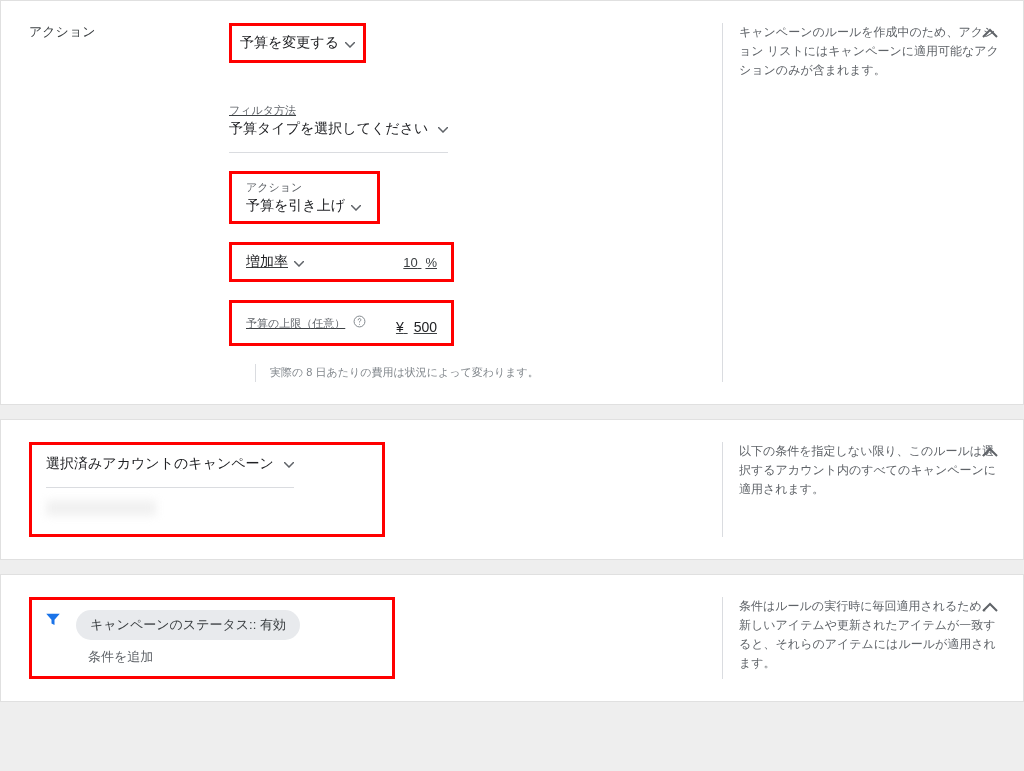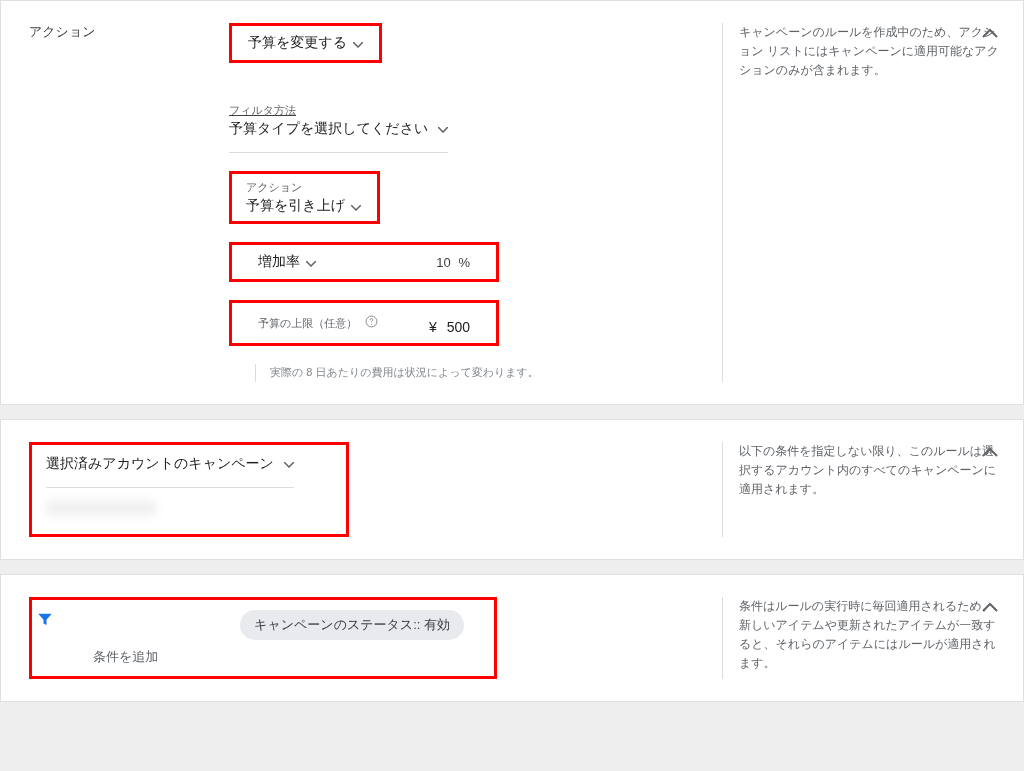--- a/index.html
+++ b/index.html
@@ -113,55 +113,56 @@
     height: 16px;
     font-size: 11px;
     display: inline-flex;
     align-items: center;
     justify-content: center;
     margin-left: 8px;
   }
   .add-cond {
     color: #5f6368;
     font-size: 13px;
-    margin-left: 25px;
+    margin-left: 12px;
   }
 
   .blurred {
     filter: blur(4px);
     color:#bdbdbd;
     background:#f1f1f1;
     width:110px;
     height:16px;
     border-radius:3px;
     margin-top:12px;
   }
 
   .percent-row, .limit-row {
-    padding: 8px 26px;
+    padding: 8px 14px;
     display: flex;
     align-items: center;
     justify-content: space-between;
-    width: 270px;
+    width: 225px;
     box-sizing: border-box;
+    text-decoration: underline;
   }
   .limit-row { flex-direction: row; align-items: stretch; }
 
 </style>
 </head>
 <body>
 
 <div class="card">
   <div class="card-inner">
     <div class="left-label">アクション</div>
 
     <div class="center-col">
 
       <div class="field-block">
-        <span class="hlbox" style="padding:8px 16px;">
+        <span class="hlbox" style="padding:8px 8px;">
           <span class="select-line">
             <span>予算を変更する</span>
             <span class="caret">
               <svg width="10" height="6" viewBox="0 0 10 6">
                   <path d="M0 0 L5 5 L10 0" fill="none" stroke="#5f6368" stroke-width="1.5"></path>
                 </svg>
             </span>
           </span>
         </span>
       </div>
@@ -238,21 +239,21 @@
           <path d="M2 10 L9 3 L16 10" fill="none" stroke="#5f6368" stroke-width="2"></path>
         </svg>
     </div>
   </div>
 </div>
 
 <div class="card">
   <div class="card-inner">
 
     <div class="center-col">
-      <div class="hlbox" style="padding:10px 28px 18px 14px; width:320px;">
+      <div class="hlbox" style="padding:10px 28px 18px 14px; width:356px;">
         <span class="select-line underline">
           <span>選択済みアカウントのキャンペーン</span>
           <span class="caret">
             <svg width="10" height="6" viewBox="0 0 10 6">
                 <path d="M0 0 L5 5 L10 0" fill="none" stroke="#5f6368" stroke-width="1.5"></path>
               </svg>
           </span>
         </span>
         <div class="blurred"></div>
       </div>
@@ -265,21 +266,21 @@
           <path d="M2 10 L9 3 L16 10" fill="none" stroke="#5f6368" stroke-width="2"></path>
         </svg>
     </div>
   </div>
 </div>
 
 <div class="card">
   <div class="card-inner">
 
     <div class="center-col">
-      <div class="hlbox" style="padding:10px 24px 10px 4px; width:468px;text-align:right;">
+      <div class="hlbox" style="padding:10px 24px 10px 12px; width:366px;">
         <div style="display:flex;align-items:flex-start;">
           <span class="filter-icon">
             <svg width="18" height="18" viewBox="0 0 24 24">
                 <path d="M3 5 H21 L14 13 V20 L10 18 V13 Z" fill="#1a73e8"></path>
               </svg>
           </span>
           <div style="flex:1;">
             <div>
               <span class="chip">
                 <span>キャンペーンのステータス:: 有効</span>

